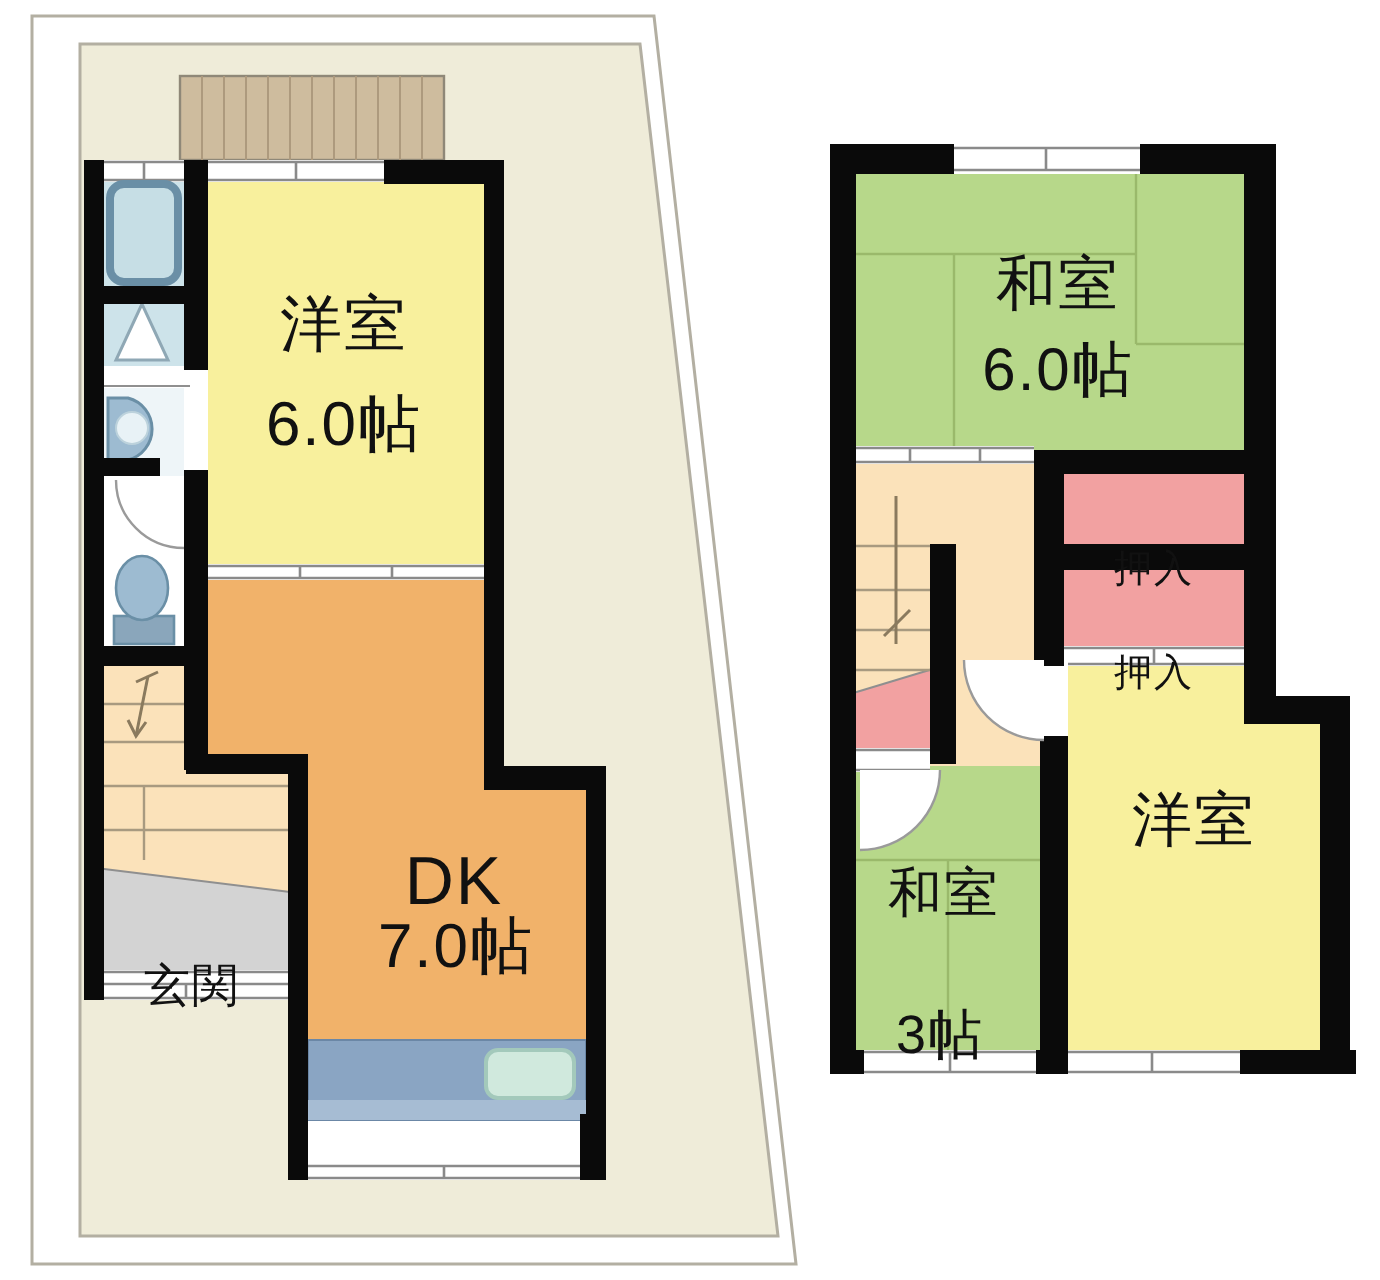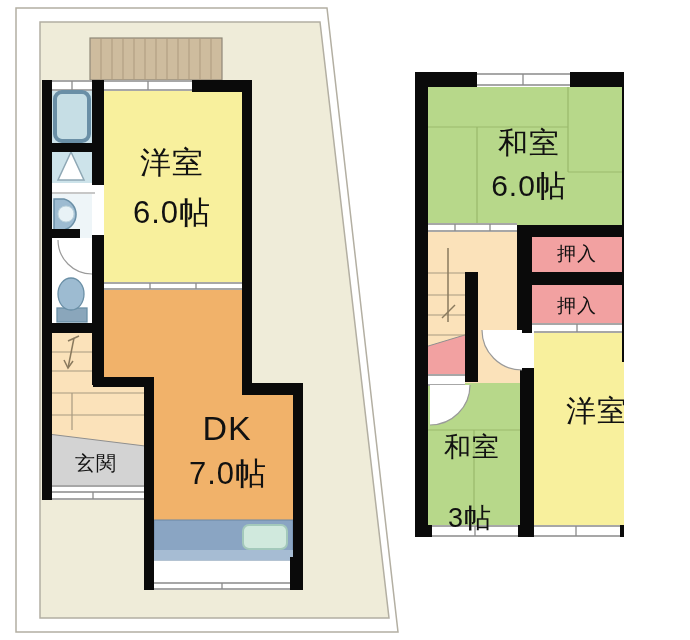--- a/index.html
+++ b/index.html
@@ -5,35 +5,35 @@
   :root{
     --site-fill:#efecd9; --site-line:#b3afa2; --wall:#0a0a0a;
     --room-yellow:#f8f09d; --room-orange:#f1b26a; --room-green:#b7d88a;
     --closet-pink:#f2a1a1; --hall-cream:#fbe2ba; --entrance-gray:#d3d3d3;
     --bath-blue:#cde3ea; --fixture-blue:#9dbbd1; --fixture-line:#6a8fa6;
     --counter-blue:#8aa5c3; --counter-strip:#a6bcd3; --sink-green:#d0e9dd; --sink-line:#a3c9bb;
     --balcony-tan:#cebc9e; --balcony-line:#ad9a7e; --winline:#8a8a8a;
     --tatami-line:#93b264; --text:#111111;
   }
   html,body{margin:0;padding:0;background:#ffffff;}
-  #canvas{position:relative;width:624px;height:640px;background:#fff;overflow:hidden;
+  #canvas{position:relative;width:690px;height:640px;background:#fff;overflow:hidden;
           font-family:"Liberation Sans", sans-serif;}
   svg{position:absolute;left:0;top:0;}
   .wall{fill:var(--wall);}
   .win{fill:#ffffff;}
   .winline{stroke:var(--winline);stroke-width:1.3;fill:none;}
   .thin{stroke:#8f8f8f;stroke-width:1;fill:none;}
   .tatami{stroke:var(--tatami-line);stroke-width:1.2;fill:none;opacity:.8;}
   .tread{stroke:#a89a80;stroke-width:1.2;fill:none;}
   .arrow{stroke:#8a7a5e;stroke-width:1.5;fill:none;}
   .arcline{stroke:#9a9a9a;stroke-width:1.2;fill:none;}
   .lbl{position:absolute;transform:translate(-50%,-50%);color:var(--text);
        white-space:nowrap;line-height:1;letter-spacing:1px;}
-  .s34{font-size:34px;} .s31{font-size:31px;} .s30{font-size:30px;}
-  .s27{font-size:27px;} .s23{font-size:20px;} .s19{font-size:19px;}
+  .s34{font-size:34px;margin-top:13px;} .s31{font-size:31px;} .s30{font-size:30px;}
+  .s27{font-size:27px;} .s23{font-size:23px;margin-top:30px;} .s19{font-size:19px;margin-top:32px;}
 </style>
 </head>
 <body>
 
 <div id="canvas">
 <svg width="690" height="640" viewBox="0 0 690 640">
 
   <g>
     <polygon points="16,8 327,8 398,632 16,632" fill="#ffffff" stroke="var(--site-line)" stroke-width="1.5"></polygon>
     <polygon points="40,22 320,22 389,618 40,618" fill="var(--site-fill)" stroke="var(--site-line)" stroke-width="1.5"></polygon>

